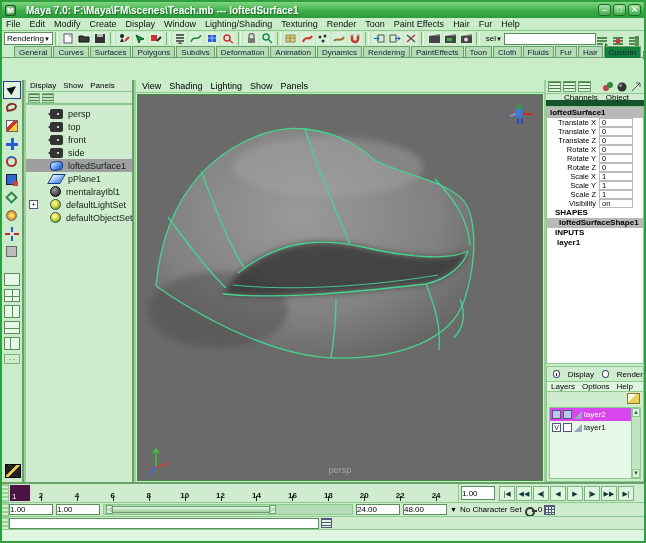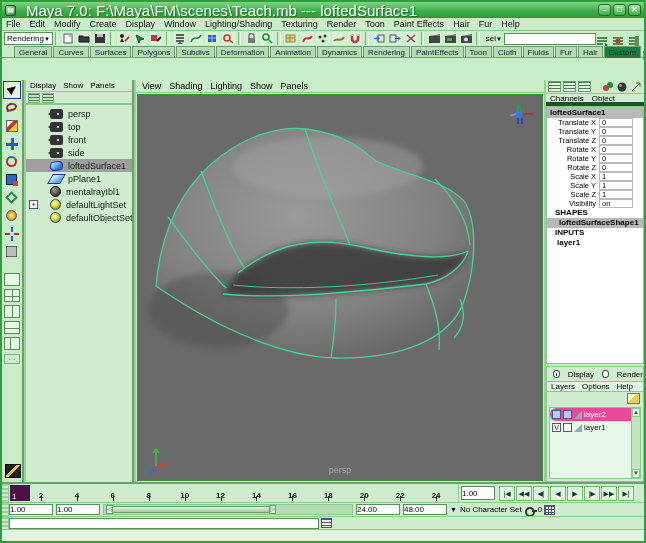--- a/index.html
+++ b/index.html
@@ -6,21 +6,21 @@
   html,body { width:646px; height:543px; }
   body { background:#2f7d36; }
   .win { position:relative; width:646px; height:543px; background:#c9ecc9; border:2px solid #2f9e3e; overflow:hidden; }
 
   
   .titlebar { position:absolute; left:0; top:0; width:642px; height:16px;
     background:linear-gradient(180deg,#7fd67f 0%,#3fae4a 55%,#2c9a3c 100%);
     display:flex; align-items:center; padding:0 3px; }
   .title-logo { width:11px; height:11px; background:radial-gradient(circle at 35% 35%,#bfe9bf,#1d7a28); border:1px solid #135c1c; border-radius:2px; margin-right:4px;
     color:#fff; font-size:8px; line-height:9px; text-align:center; font-weight:bold; }
-  .title-text { color:#fff; font-size:15px; font-weight:normal; text-shadow:1px 1px 1px #1c6b26; white-space:nowrap;padding-left:6px; }
+  .title-text { color:#fff; font-size:10px; font-weight:bold; text-shadow:1px 1px 1px #1c6b26; white-space:nowrap;padding-left:6px; }
   .win-btns { margin-left:auto; display:flex; gap:2px; }
   .win-btn { width:13px; height:12px; border:1px solid #1d6b26; border-radius:3px;
     background:linear-gradient(180deg,#a8e3a8,#3fae4a); color:#fff; font-size:8px; line-height:10px; text-align:center; font-weight:bold; }
 
   
   .menubar { position:absolute; left:0; top:16px; width:642px; height:13px; background:#c9ecc9; border-bottom:1px solid #8cc98c; display:flex; align-items:center; padding-left:4px; }
   .menu-item { font-size:9px; color:#111; margin-right:9px; white-space:nowrap; }
 
   
   .statusline { position:absolute; left:0; top:29px; width:642px; height:15px; display:flex; align-items:center; padding-left:2px; }
@@ -107,21 +107,21 @@
   .vp-menu span { font-size:9px; }
   .vp-canvas { position:absolute; left:1px; top:14px; right:1px; bottom:1px; background:#6a6a6a; border:1px solid #3c8c3c; }
   .vp-canvas svg { position:absolute; inset:0; }
 
   
   .chancol { position:absolute; left:544px; top:0; width:98px; height:402px; background:#c9ecc9; }
   .cb-icons { height:14px; display:flex; align-items:center; gap:2px; padding:1px 2px; border-bottom:1px solid #8cc98c; }
   .cb-lay { width:13px; height:11px; background:#dff5df; border:1px solid #6aa06a;
     background-image:repeating-linear-gradient(180deg,#4a7a4a 0 1px,transparent 1px 3px); }
   .cb-sp { flex:1; }
-  .cb-menu { height:12px; display:flex; gap:8px; padding-left:4px; align-items:center; border-bottom:4px solid #14532d; background:#cfeccf; }
+  .cb-menu { height:12px; display:flex; gap:8px; padding-left:18px; align-items:center; border-bottom:6px solid #14532d; background:#cfeccf; }
   .cb-menu span { font-size:8px; }
   .cb-body { position:absolute; left:0; top:26px; width:98px; height:258px; background:#fff; border:1px solid #8cc98c; overflow:hidden; }
   .cb-obj { height:11px; background:#b9b9b9; font-size:8px; font-weight:bold; padding-left:3px; line-height:11px; }
   .cb-row { height:9px; display:flex; align-items:center; }
   .cb-row .al { width:52px; text-align:right; font-size:7.5px; padding-right:3px; white-space:nowrap; }
   .cb-row .av { width:34px; height:9px; background:#fff; border:1px solid #bbb; font-size:7.5px; line-height:8px; padding-left:2px; }
   .cb-head { font-size:8px; font-weight:bold; padding-left:8px; height:10px; line-height:10px; }
   .cb-shape { height:10px; background:#b9b9b9; font-size:8px; font-weight:bold; padding-left:12px; line-height:10px; }
   .cb-input { font-size:8px; font-weight:bold; padding-left:10px; height:10px; line-height:10px; }
 
@@ -130,21 +130,21 @@
   .radios { height:14px; display:flex; align-items:center; gap:6px; padding-left:4px; }
   .radio { width:8px; height:8px; border-radius:50%; border:1px solid #446; background:#fff; position:relative; }
   .radio.on::after { content:""; position:absolute; inset:1.5px; border-radius:50%; background:#111; }
   .radios span { font-size:8px; margin-left:2px; }
   .lay-menu { height:11px; display:flex; gap:7px; padding-left:4px; align-items:center; border-top:1px solid #8cc98c; border-bottom:1px solid #8cc98c; background:#dff5df; }
   .lay-menu span { font-size:8px; }
   .lay-tools { height:13px; display:flex; justify-content:flex-end; padding:1px 3px; }
   .newlayer { width:13px; height:11px; background:linear-gradient(135deg,#fffbe0 40%,#e8d060 41%); border:1px solid #887722; }
   .lay-list { position:absolute; left:2px; top:40px; right:2px; bottom:2px; background:#e8f8e8; border:1px solid #8cc98c; }
   .lay-row { height:13px; display:flex; align-items:center; gap:2px; padding-left:2px; }
-  .lay-row.selected { background:#ec4899;border-radius:6px; }
+  .lay-row.selected { background:#d946ef; }
   .lay-row.selected .lname { color:#fff; }
   .cbx { width:9px; height:9px; background:#fff; border:1px solid #557; font-size:7px; line-height:8px; text-align:center; color:#123; }
   .lay-row.selected .cbx { background:#b8c8f0; }
   .ltri { width:0; height:0; border-bottom:8px solid #9ab; border-left:8px solid transparent; }
   .lname { font-size:8px; color:#111; }
   .lay-scroll { position:absolute; right:0; top:0; bottom:0; width:9px; background:#bfe6bf; border-left:1px solid #8cc98c; display:flex; flex-direction:column; justify-content:space-between; }
   .lay-scroll div { font-size:6px; text-align:center; color:#355; background:#dff5df; border:1px solid #8cc98c; height:9px; line-height:7px; }
 
   
   .timeslider { position:absolute; left:0; top:480px; width:642px; height:20px; background:#cfeccf; border-top:2px solid #6aa06a; display:flex; }

